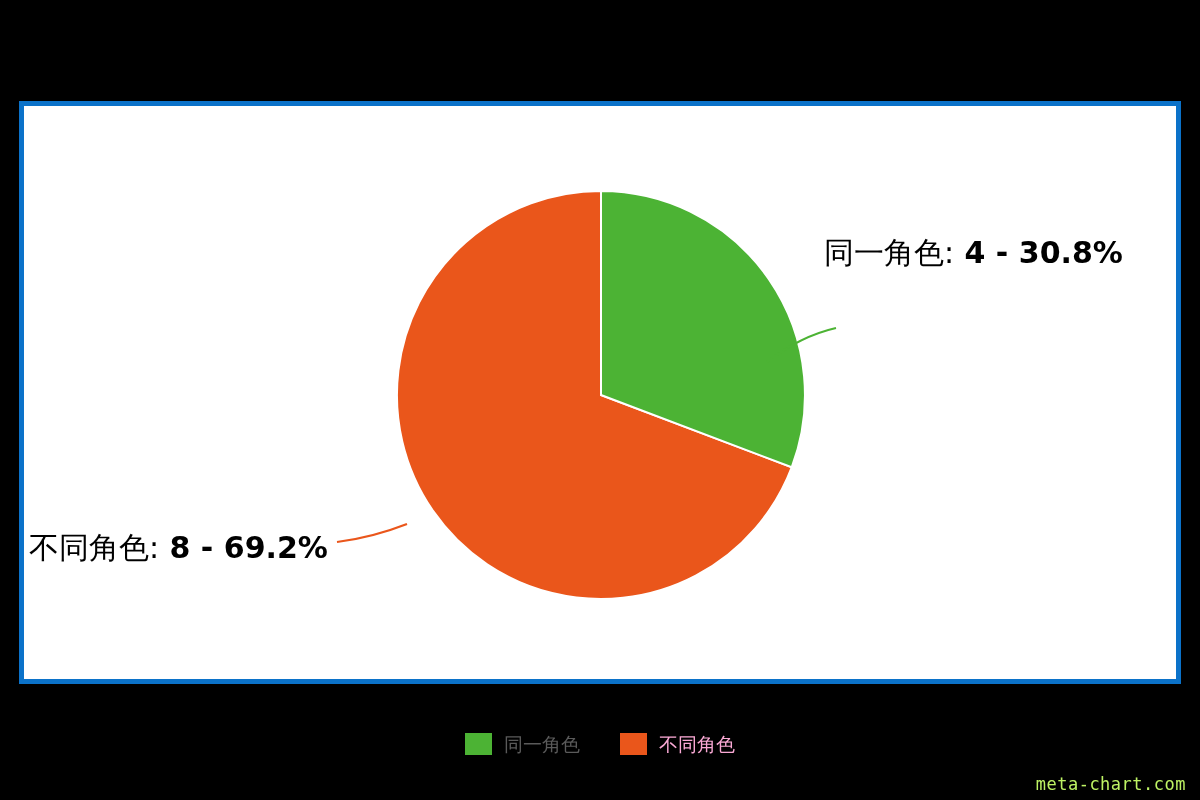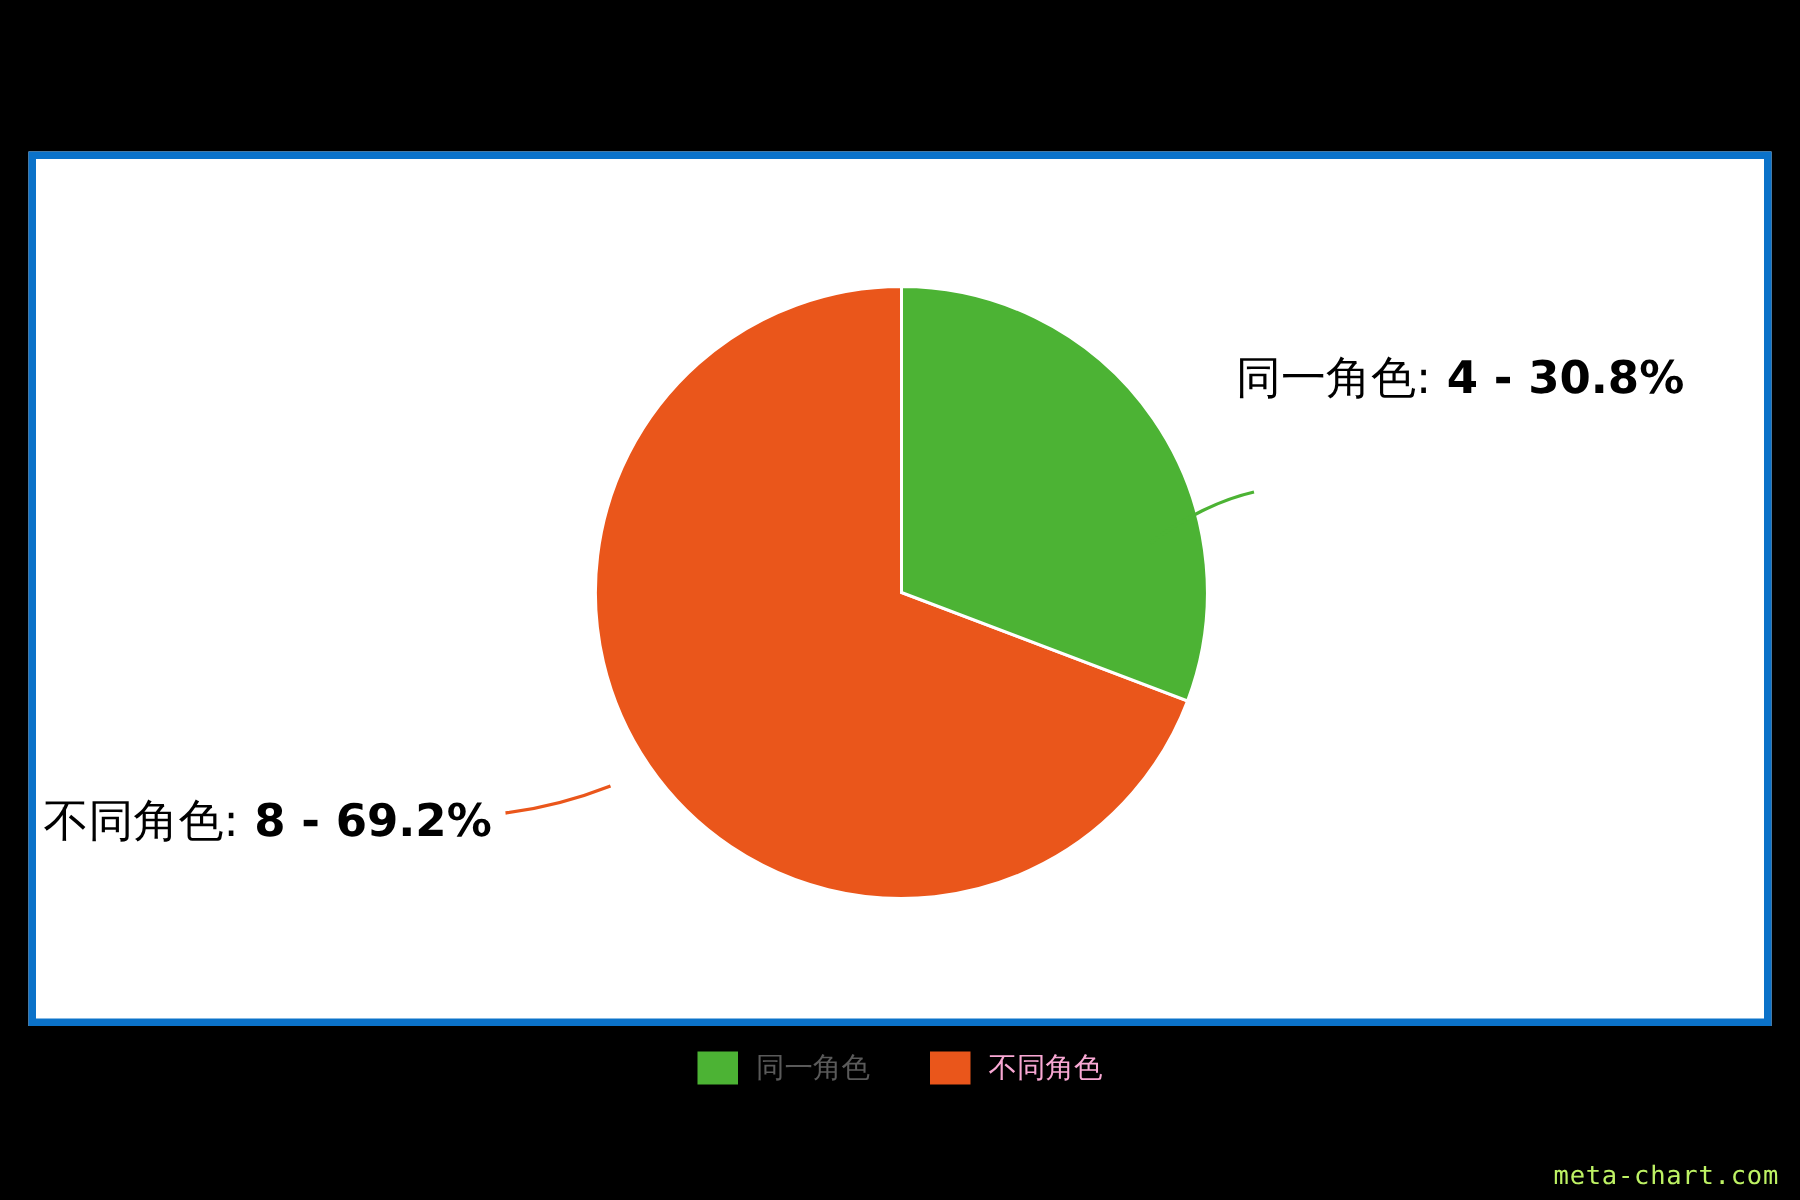--- a/index.html
+++ b/index.html
@@ -22,21 +22,21 @@
     position:absolute;white-space:nowrap;color:#000;
     font-size:30px;line-height:30px;
   }
   .lbl .cjk{font-weight:400;}
   .lbl .num{font-weight:700;}
   .lbl-green{left:824px;top:238px;}
   .lbl-orange{left:29px;top:533px;}
 
   
   .legend{
-    position:absolute;left:0;top:696px;width:1200px;height:32px;
+    position:absolute;left:0;top:728px;width:1200px;height:32px;
     display:flex;justify-content:center;align-items:center;gap:40px;text-align:center;
   }
   .lg-item{display:flex;align-items:center;gap:12px;}
   .lg-swatch{width:27px;height:22px;display:block;}
   .lg-text{font-size:19px;color:#5a5a5a;line-height:22px;}
 
   
   .watermark{
     position:absolute;right:14px;bottom:6px;
     font-family:"DejaVu Sans Mono","Liberation Mono",monospace;

